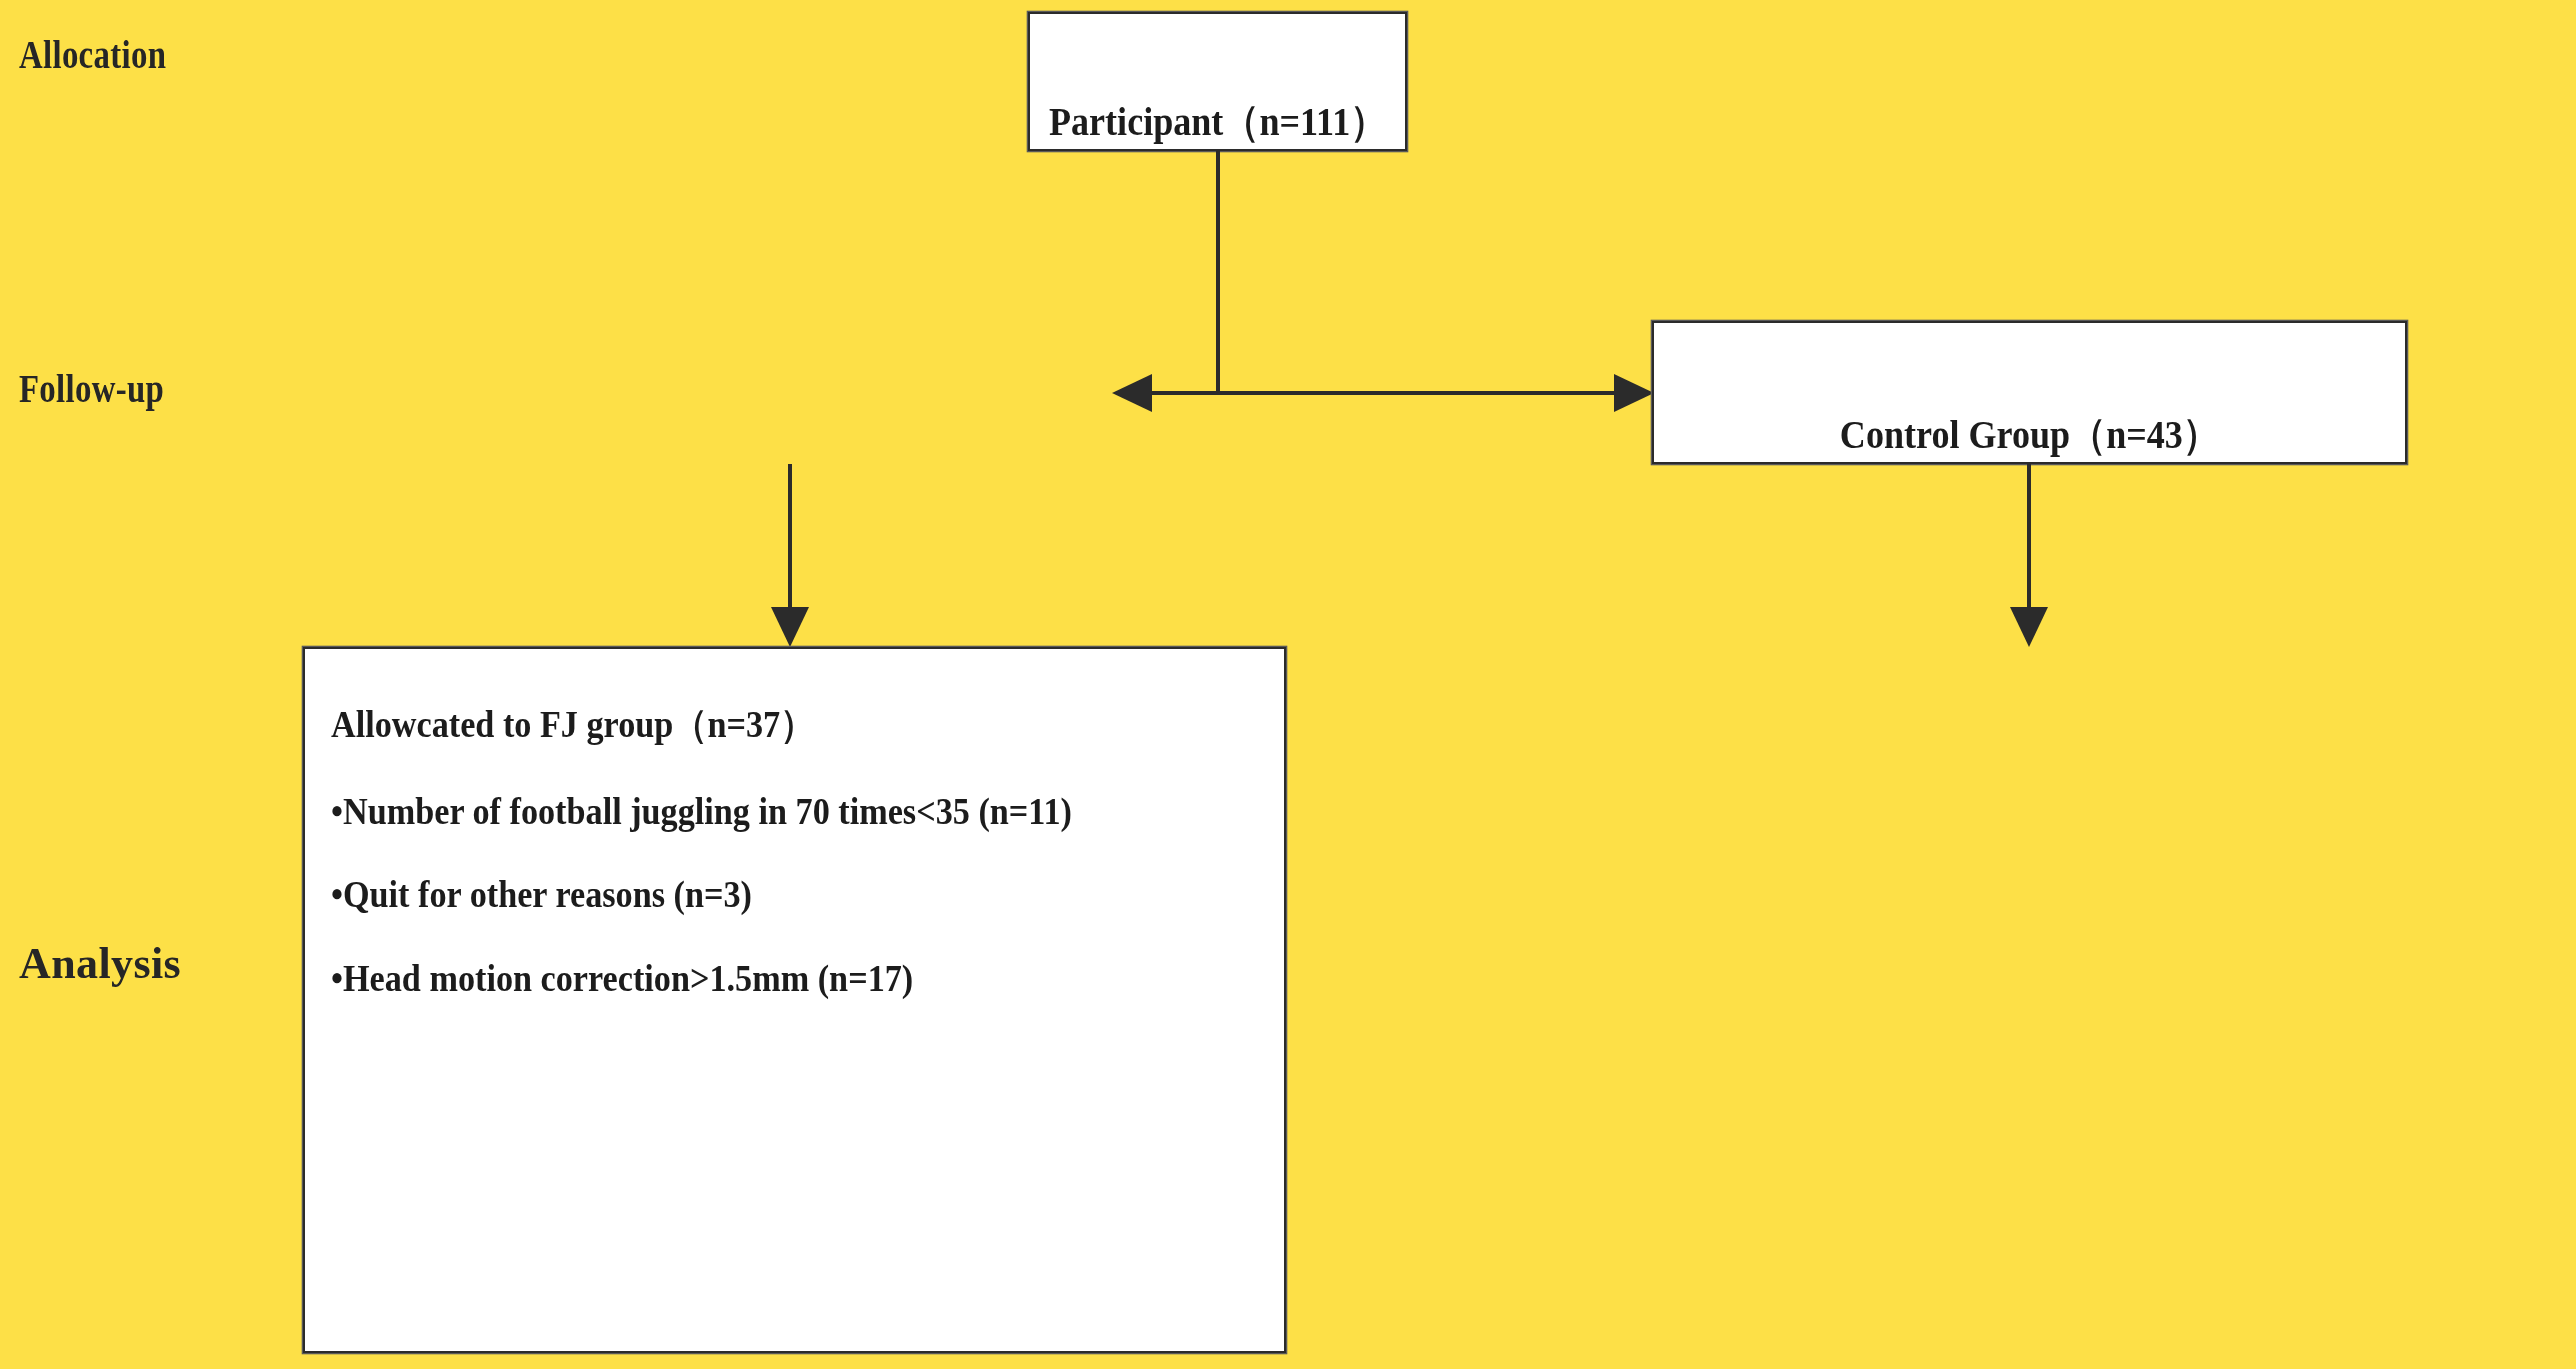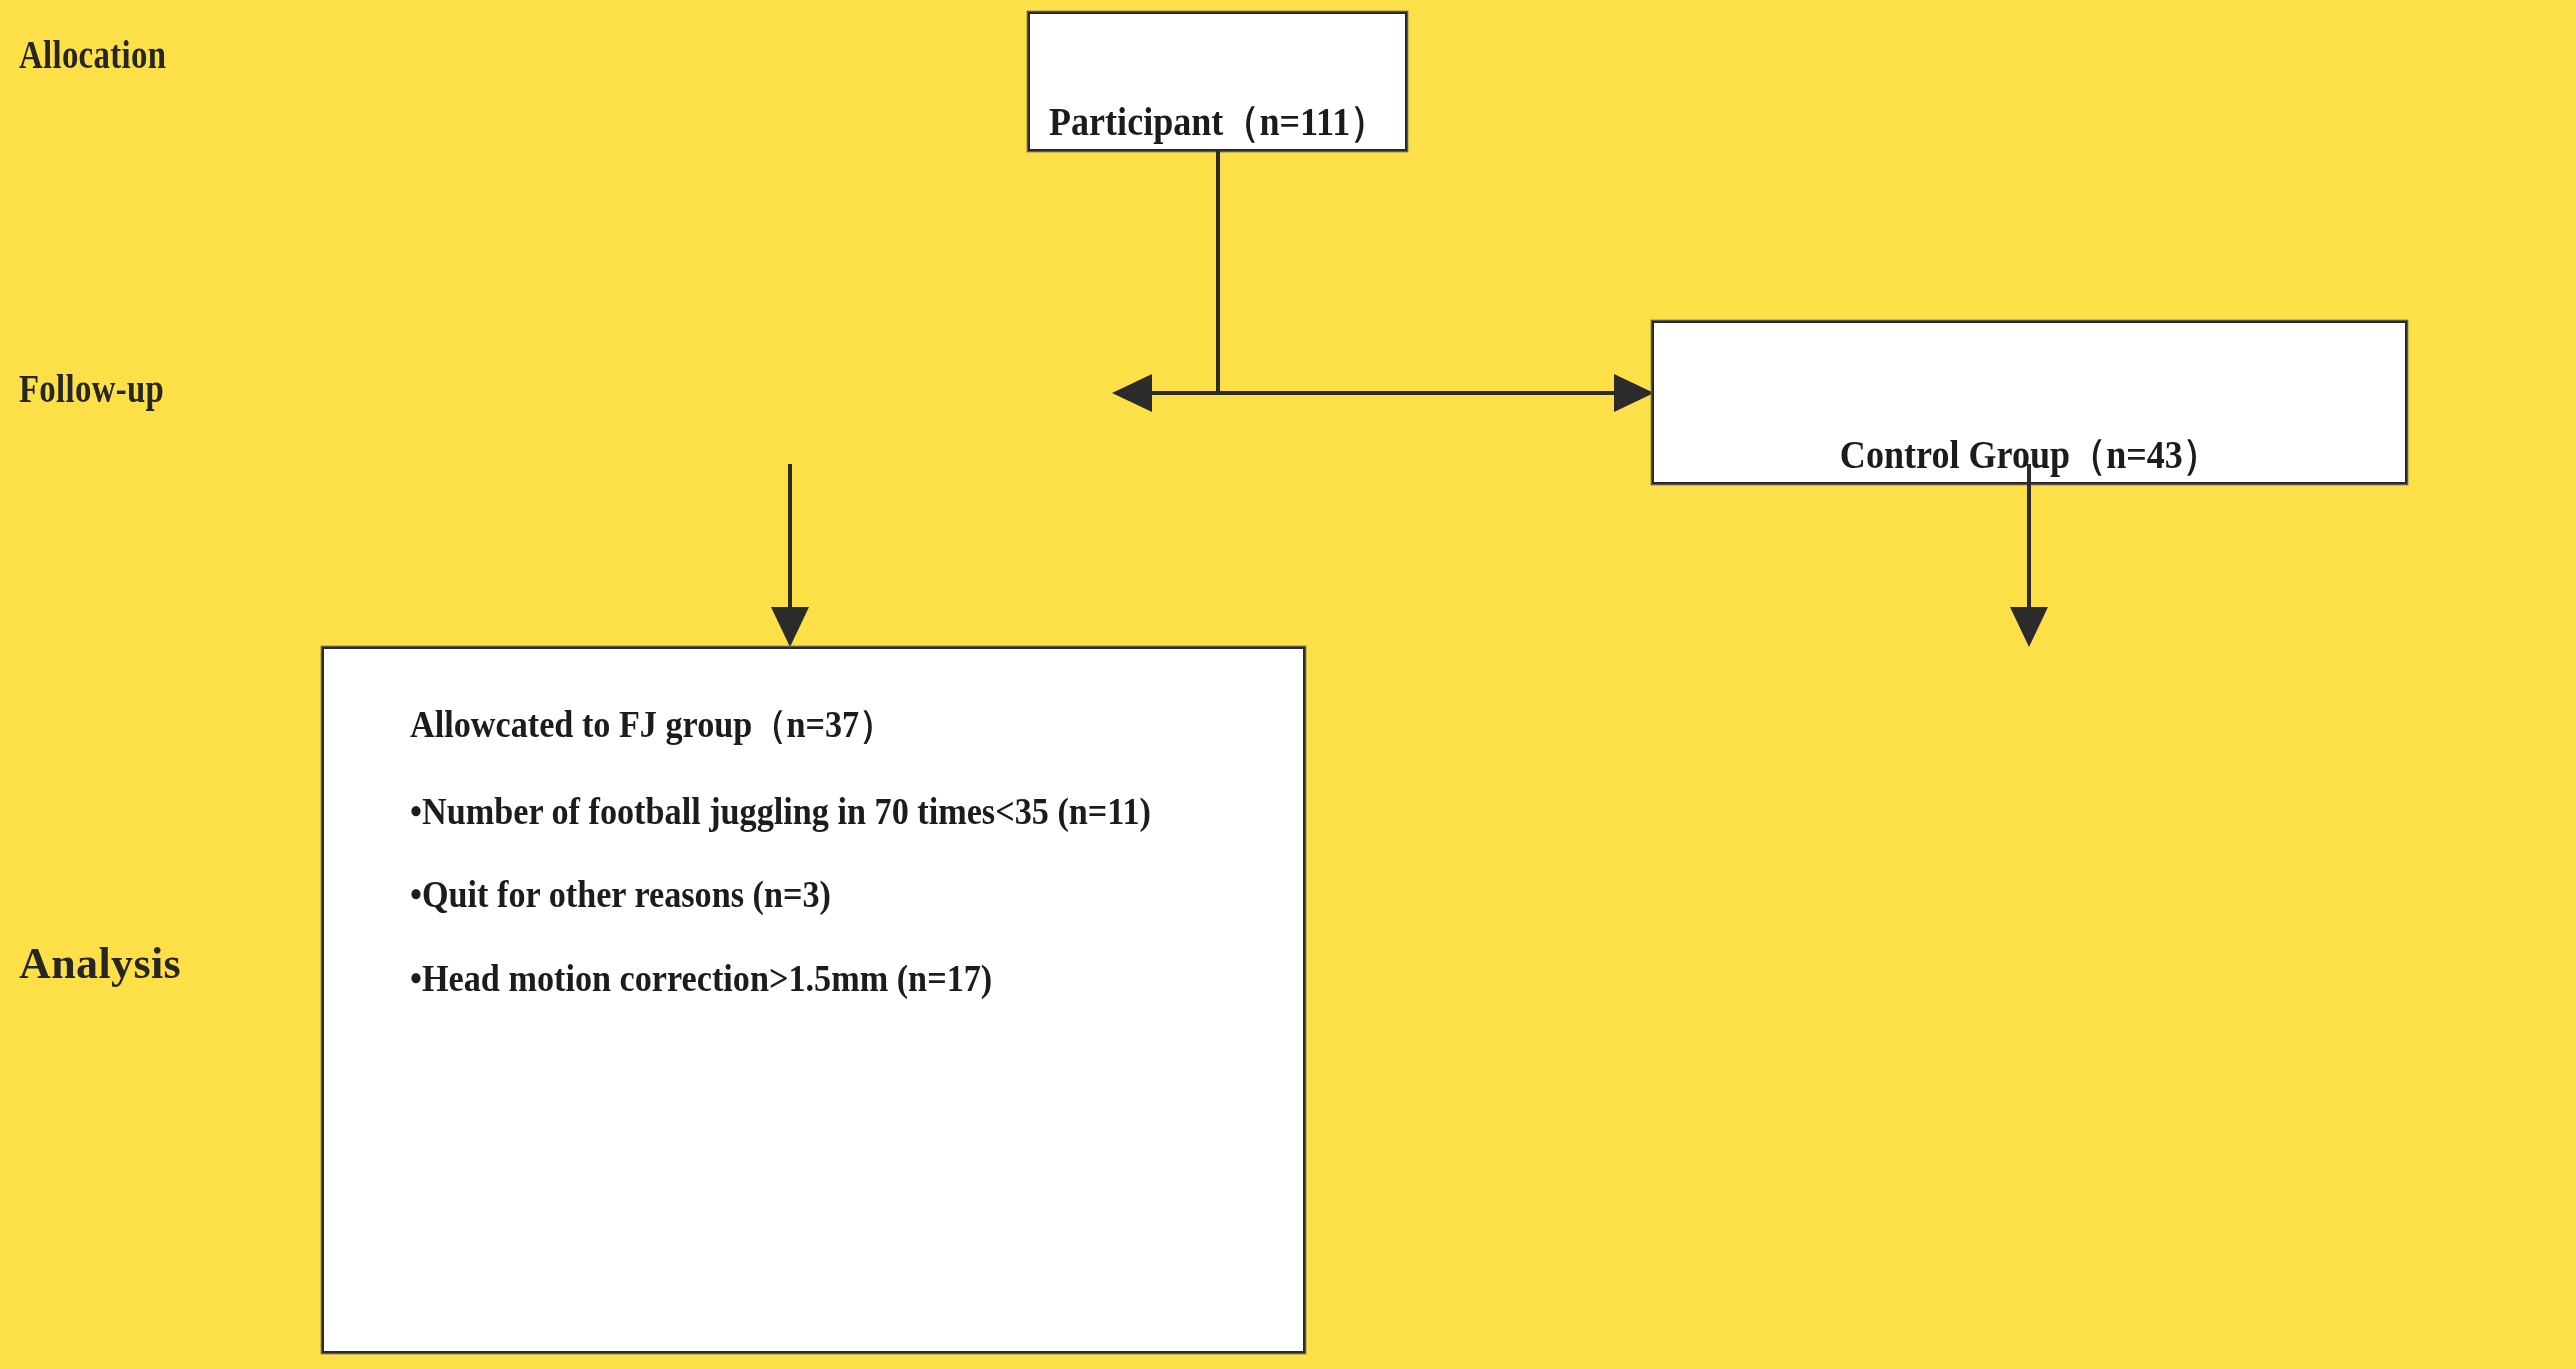--- a/index.html
+++ b/index.html
@@ -49,31 +49,30 @@
     font-weight: bold;
     font-size: 41px;
     color: #1c1c1c;
     white-space: nowrap;
     text-align: center;
     transform: scaleX(0.88);
   }
 
   #node-participant   { left: 1028px; top: 12px;  width: 379px; height: 139px; }
   #node-fj-group      { left: 449px;  top: 321px; width: 664px; height: 143px; }
-  #node-control-group { left: 1652px; top: 321px; width: 755px; height: 163px; }
+  #node-control-group { left: 1652px; top: 321px; width: 755px; height: 143px; }
 
   
   .detail-box {
     position: absolute;
     box-sizing: border-box;
     background: #ffffff;
     border: 2.6px solid #2b2b2b;
     box-shadow: 0 0 0 1.3px #5a5a5a;
-    padding: 53px 34px 34px 86px;
-    margin-left: 19px;
+    padding: 53px 34px 34px 26px;
   }
   #box-fj-analysis      { left: 303px;  top: 647px; width: 983px; height: 706px; }
   #box-control-analysis { left: 1514px; top: 647px; width: 1041px; height: 706px; }
 
   .detail-heading {
     font-weight: bold;
     font-size: 38px;
     line-height: 1.18;
     color: #1c1c1c;
     margin: 0 0 40px 0;

